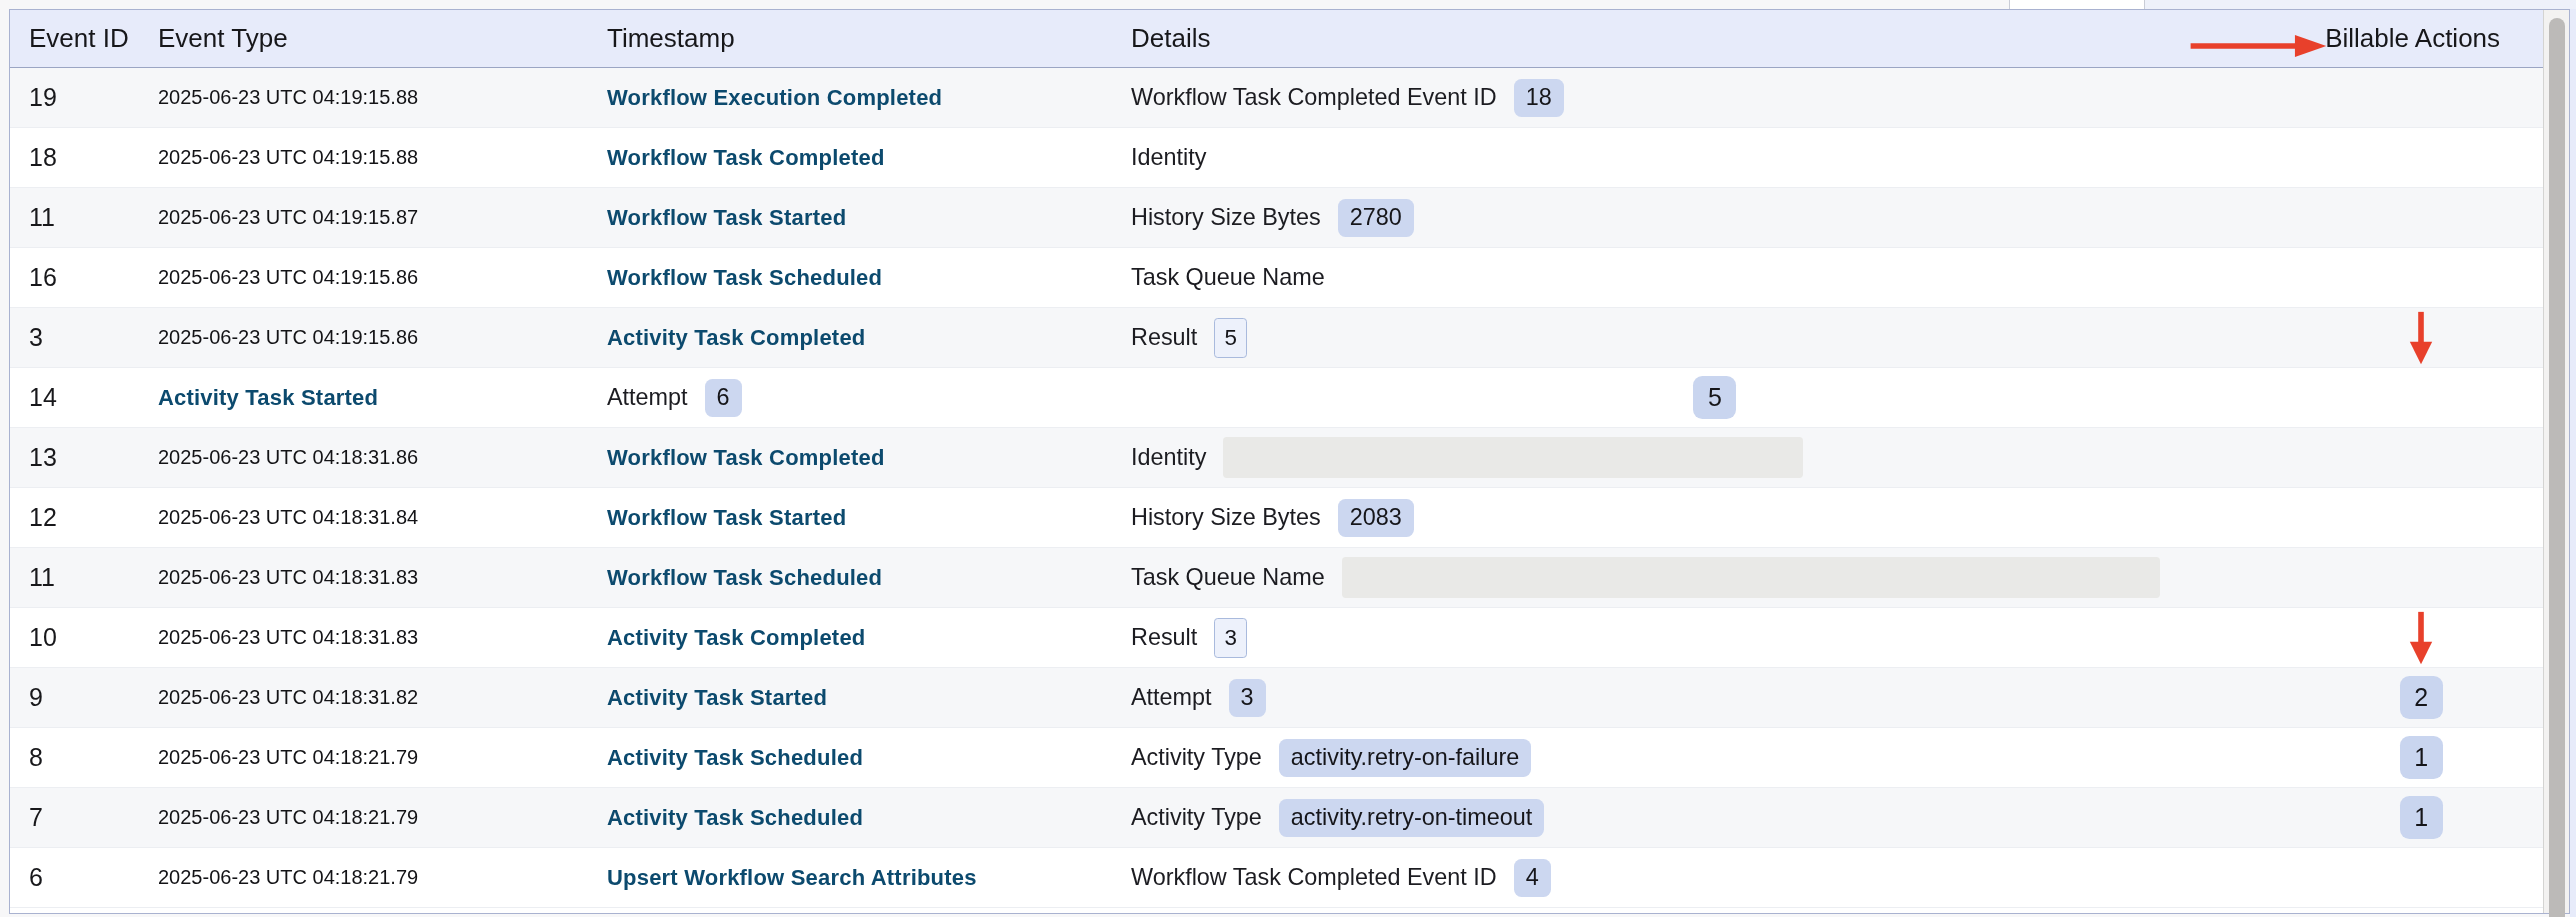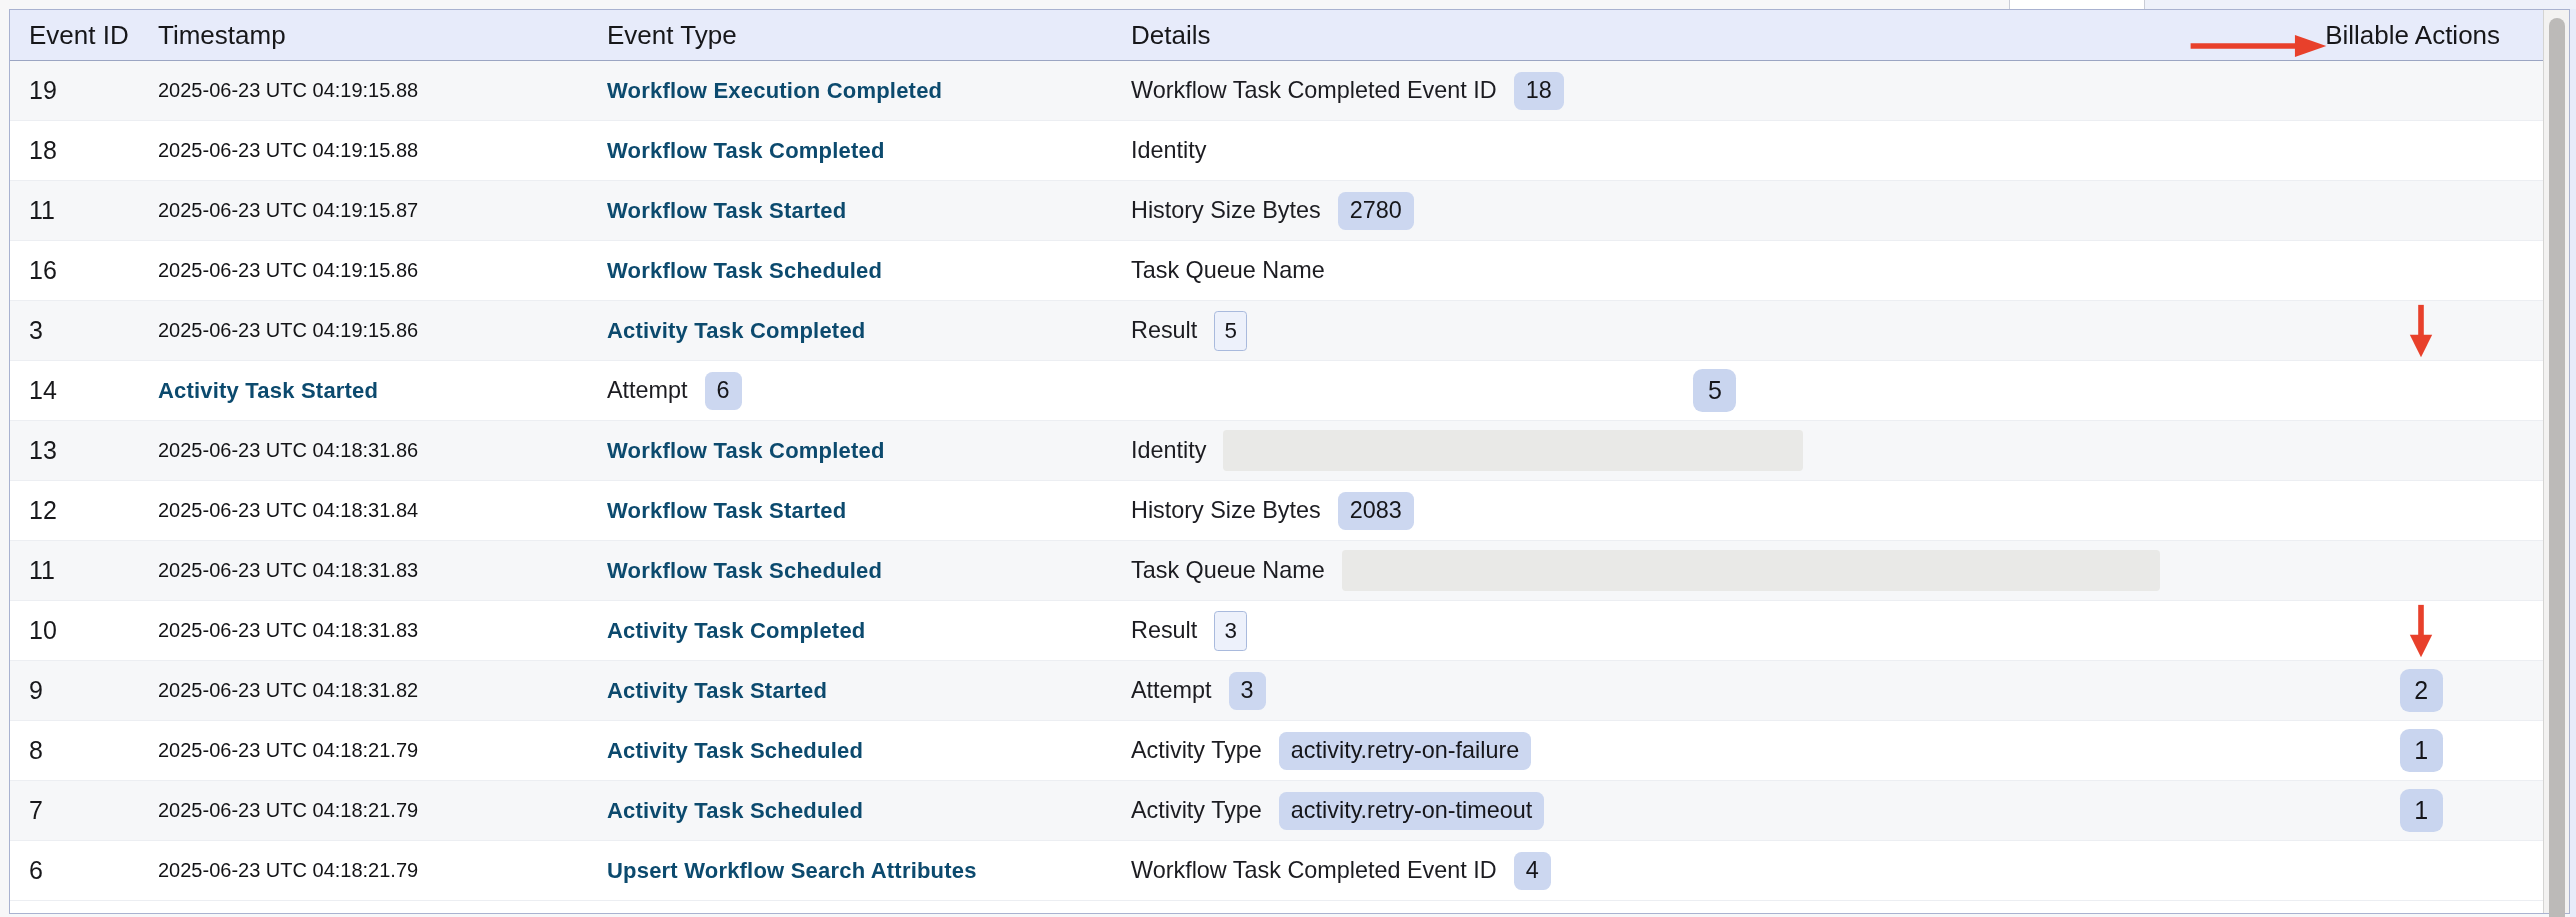--- a/index.html
+++ b/index.html
@@ -35,21 +35,21 @@
     background:#bcbab8; border-radius:8.4px;
   }
   
   .grid-row {
     display:grid;
     grid-template-columns:129px 449px 524px 1168px 1fr;
     padding-left:18.7px; padding-right:26px;
     align-items:center;
   }
   .thead {
-    height:51px; background:#e7ebfa; border-bottom:1.9px solid #9ba5c3;
+    height:58px; background:#e7ebfa; border-bottom:1.9px solid #9ba5c3;
     font-size:26px; font-weight:500; color:#17171a;
   }
   .th-right { text-align:center; padding-right:17px; }
   
   .tbody { position:relative; }
   .row { height:60px; background:#ffffff; border-bottom:0.9px solid #eceef2; }
   .row.stripe { background:#f6f7f9; }
   .cell-id a {
     color:#18181b; font-size:25px; 
     text-underline-offset:4.7px; text-decoration-thickness:1.9px; cursor:pointer;
@@ -82,22 +82,22 @@
 <body>
 
 <div class="top-strip"></div>
 <div class="top-strip-right"></div>
 <div class="top-notch"></div>
 <div class="right-accent-strip"></div>
 
 <div class="table-shell">
   <div class="grid-row thead">
     <div>Event ID</div>
+    <div>Event Type</div>
     <div>Timestamp</div>
-    <div>Event Type</div>
     <div>Details</div>
     <div class="th-right">Billable Actions</div>
   </div>
   <div class="tbody">
       <div class="grid-row row stripe">
     <div class="cell-id">
       <a>19</a>
     </div>
     <div class="cell-ts">2025-06-23 UTC 04:19:15.88</div>
     <div class="cell-type">Workflow Execution Completed</div>

